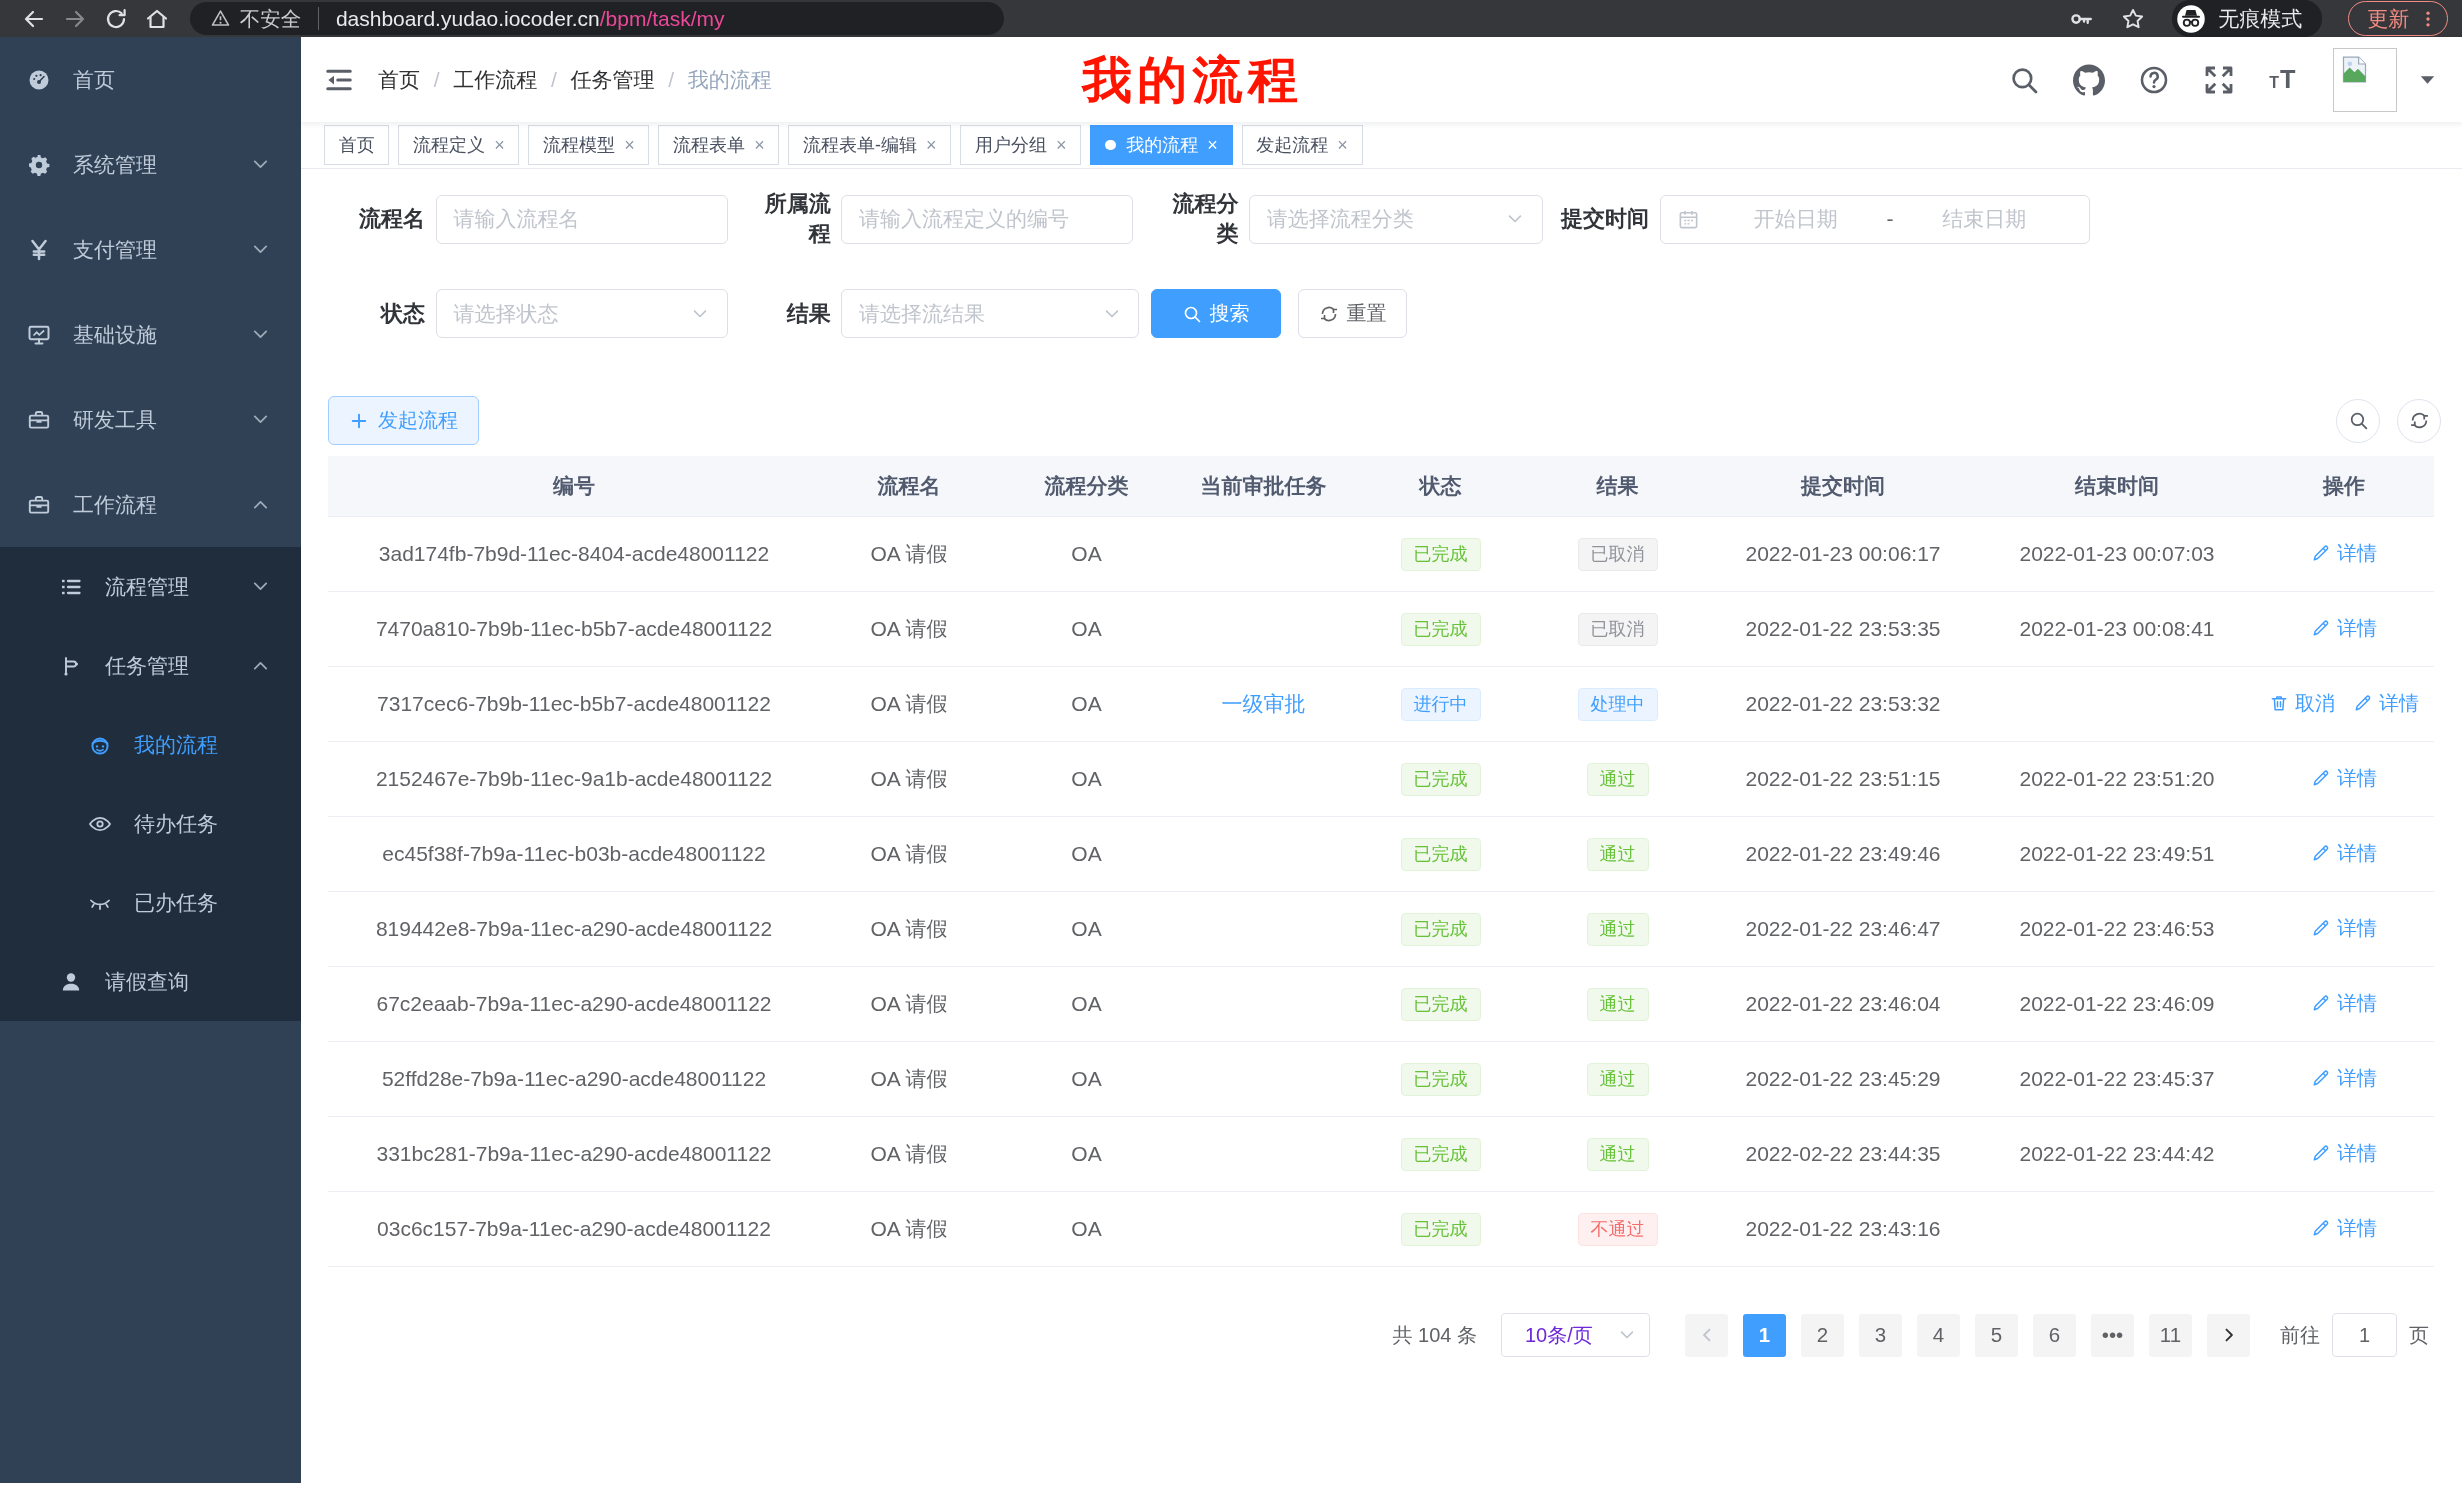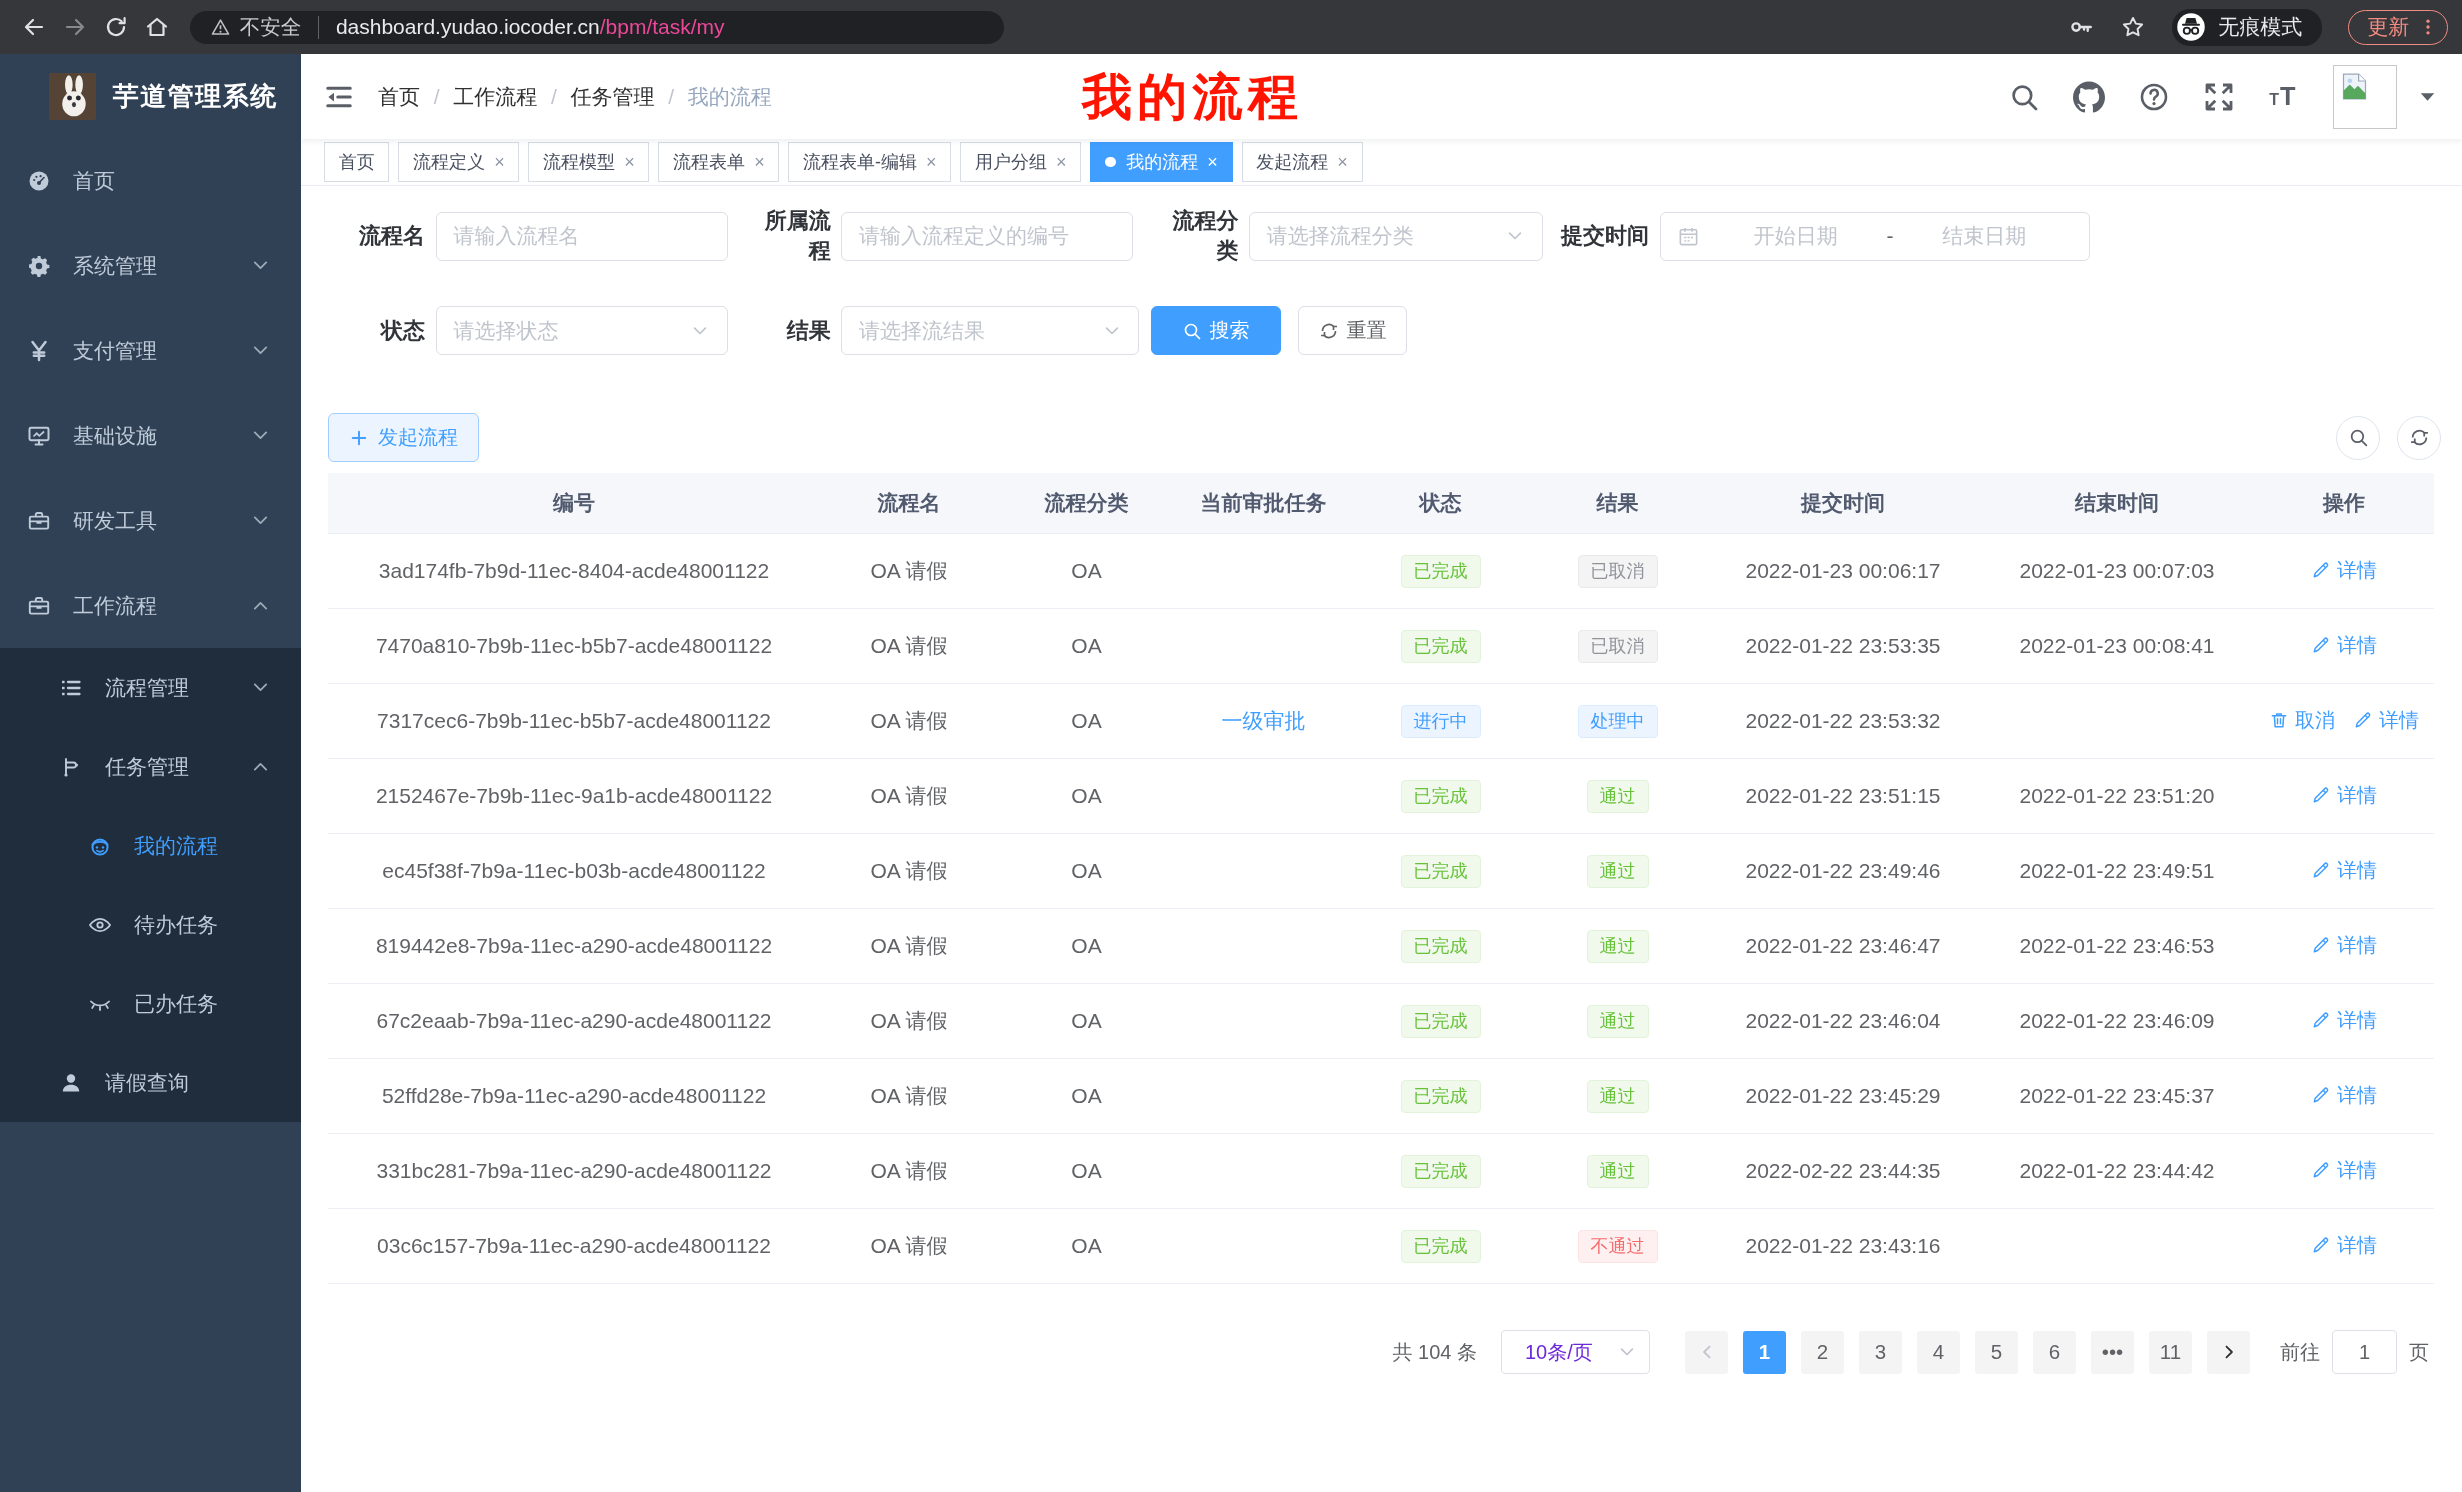--- a/index.html
+++ b/index.html
@@ -5,21 +5,21 @@
   * { margin:0; padding:0; box-sizing:border-box; }
   html,body { background:#fff; }
   .screen {
     position:relative; width:2462px; height:1493px; overflow:hidden; background:#fff;
     font-family:"Liberation Sans","DejaVu Sans",sans-serif; -webkit-font-smoothing:antialiased;
   }
   .icon { display:inline-flex; align-items:center; justify-content:center; }
   .icon svg { width:100%; height:100%; display:block; }
 
   
-  .browser-bar { height:54px; background:#36373a; display:flex; align-items:center; padding:0 13.7px; }
+  .browser-bar { height:37px; background:#36373a; display:flex; align-items:center; padding:0 13.7px; }
   .nav-btn { width:41px; height:41px; display:flex; align-items:center; justify-content:center; color:#dfe1e5; }
   .nav-btn .icon { width:24px; height:24px; }
   .nav-btn.dim { color:#85898f; }
   .url-pill { height:33px; width:814px; margin-left:12px; border-radius:16.7px; background:#202124;
     display:flex; align-items:center; padding:0 20px; gap:9px; }
   .url-pill .icon { width:21px; height:21px; color:#bdc1c6; }
   .security-label { font-size:20.5px; color:#c7cbd0; }
   .url-divider { width:1.5px; height:23px; background:#5f6368; margin:0 7.6px; }
   .url-text { font-size:21px; color:#e8eaed; white-space:nowrap; }
   .url-text .path { color:#ec4899; }
@@ -225,35 +225,20 @@
               <circle cx="12" cy="19" r="2" fill="currentColor"></circle>
             </svg>
           </span>
       </div>
     </div>
   </div>
 
   <div class="app">
 
     <aside class="sidebar">
-      <div class="logo-row">
-        <span class="logo-img">
-          <svg viewBox="0 0 32 32">
-              <rect width="32" height="32" fill="#6b5544"></rect>
-              <rect width="32" height="32" fill="#3c3026" opacity="0.45"></rect>
-              <ellipse cx="17" cy="21" rx="8" ry="8.5" fill="#f3efea"></ellipse>
-              <ellipse cx="13.5" cy="8" rx="2.6" ry="6.5" fill="#f3efea"></ellipse>
-              <ellipse cx="20.5" cy="8" rx="2.6" ry="6.5" fill="#f3efea"></ellipse>
-              <circle cx="14" cy="17" r="1.7" fill="#2a2a33"></circle>
-              <circle cx="20" cy="17" r="1.7" fill="#2a2a33"></circle>
-              <ellipse cx="17" cy="21.5" rx="1.4" ry="1.8" fill="#3a3a42"></ellipse>
-            </svg>
-        </span>
-        <span class="logo-title">芋道管理系统</span>
-      </div>
       <nav id="menu">
           <div class="menu-item level1">
             <span class="icon mi-icon">
               <svg viewBox="0 0 24 24">
                 <circle cx="12" cy="12" r="9.5" fill="currentColor"></circle>
                 <circle cx="12" cy="14" r="2" fill="#304156"></circle>
                 <path d="M12.8 13 17 8.5" stroke="#304156" stroke-width="1.6" stroke-linecap="round"></path>
                 <circle cx="7.2" cy="11" r="1.1" fill="#304156"></circle>
                 <circle cx="9.4" cy="7.8" r="1.1" fill="#304156"></circle>
                 <circle cx="13.6" cy="7.2" r="1.1" fill="#304156"></circle>

